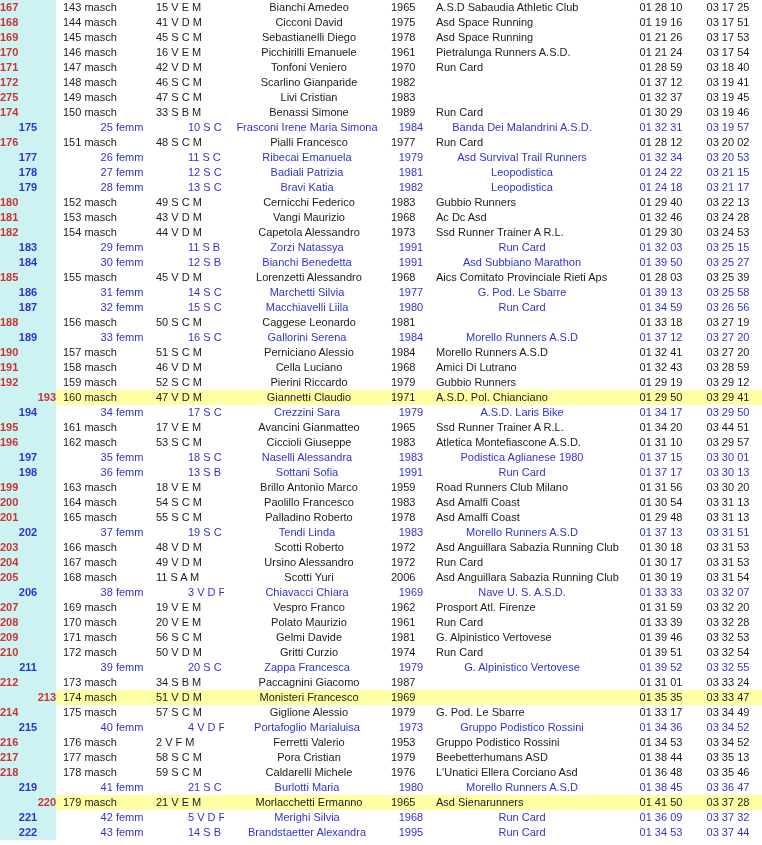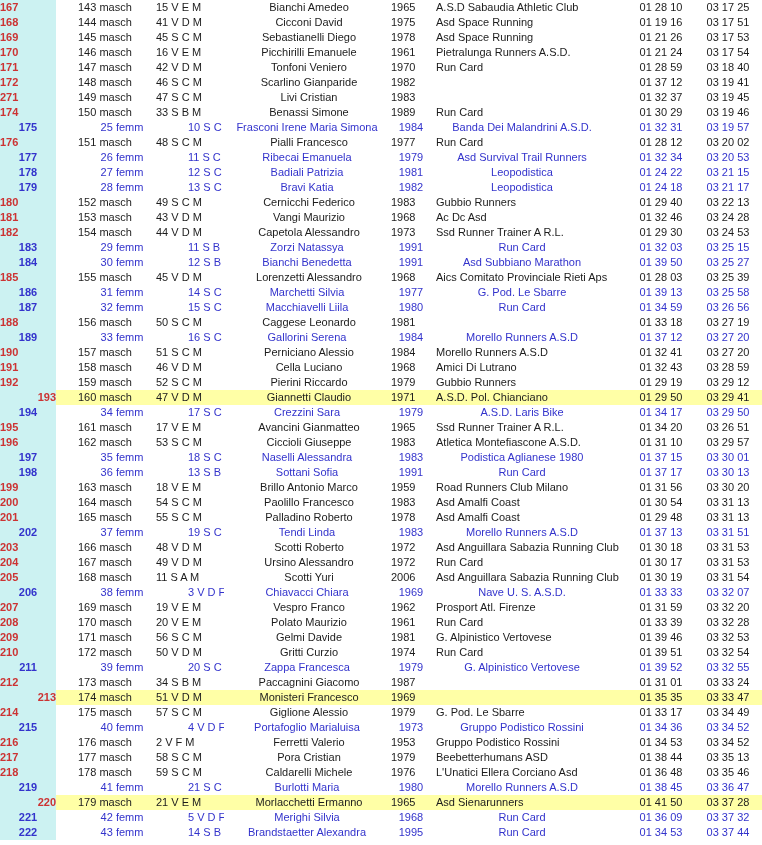--- a/index.html
+++ b/index.html
@@ -44,21 +44,21 @@
   
   td.pos {
     background: #ccf2f2;
     color: #cc3333;
     font-weight: bold;
     text-align: center;
   }
 
   
   tr.m td { text-align: left; }
-  tr.m td:nth-child(2) { padding-left: 22px; }
+  tr.m td:nth-child(2) { padding-left: 7px; }
   tr.m td:nth-child(3) { padding-left: 4px; }
   tr.m td:nth-child(4) { padding-left: 4px; text-align: center; }
   tr.m td:nth-child(5) { padding-left: 1px; }
   tr.m td:nth-child(6) { padding-left: 4px; }
   tr.m td:nth-child(7), tr.m td:nth-child(8) { text-align: center; padding-left: 0; }
 
   
   tr.f td { text-align: center; color: #3333cc; }
   tr.f td:nth-child(2), tr.f td:nth-child(3) { padding-left: 36px; }
   tr.f td:nth-child(6) { padding-right: 16px; }
@@ -137,21 +137,21 @@
           <td class="pos">172</td>
           <td>148 masch</td>
           <td>46 S C M</td>
           <td>Scarlino Gianparide</td>
           <td>1982</td>
           <td></td>
           <td>01 37 12</td>
           <td>03 19 41</td>
         </tr>
         <tr class="m">
-          <td class="pos">271</td>
+          <td class="pos">275</td>
           <td>149 masch</td>
           <td>47 S C M</td>
           <td>Livi Cristian</td>
           <td>1983</td>
           <td></td>
           <td>01 32 37</td>
           <td>03 19 45</td>
         </tr>
         <tr class="m">
           <td class="pos">174</td>
@@ -364,21 +364,21 @@
           <td>03 29 50</td>
         </tr>
         <tr class="m">
           <td class="pos">195</td>
           <td>161 masch</td>
           <td>17 V E M</td>
           <td>Avancini Gianmatteo</td>
           <td>1965</td>
           <td>Ssd Runner Trainer A R.L.</td>
           <td>01 34 20</td>
-          <td>03 26 51</td>
+          <td>03 44 51</td>
         </tr>
         <tr class="m">
           <td class="pos">196</td>
           <td>162 masch</td>
           <td>53 S C M</td>
           <td>Ciccioli Giuseppe</td>
           <td>1983</td>
           <td>Atletica Montefiascone A.S.D.</td>
           <td>01 31 10</td>
           <td>03 29 57</td>

